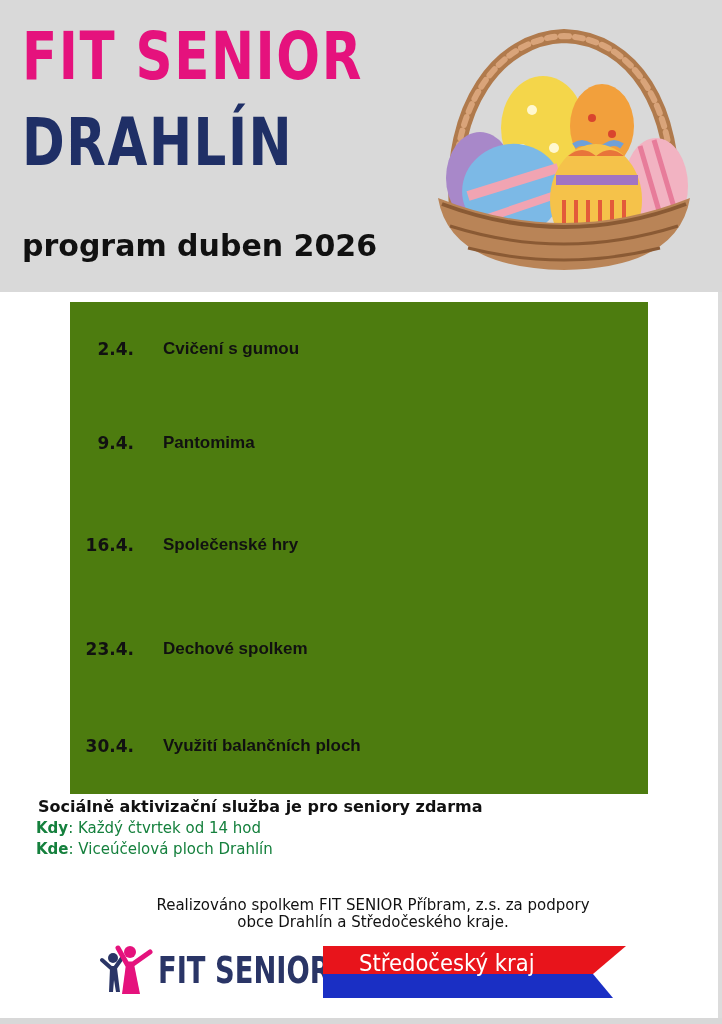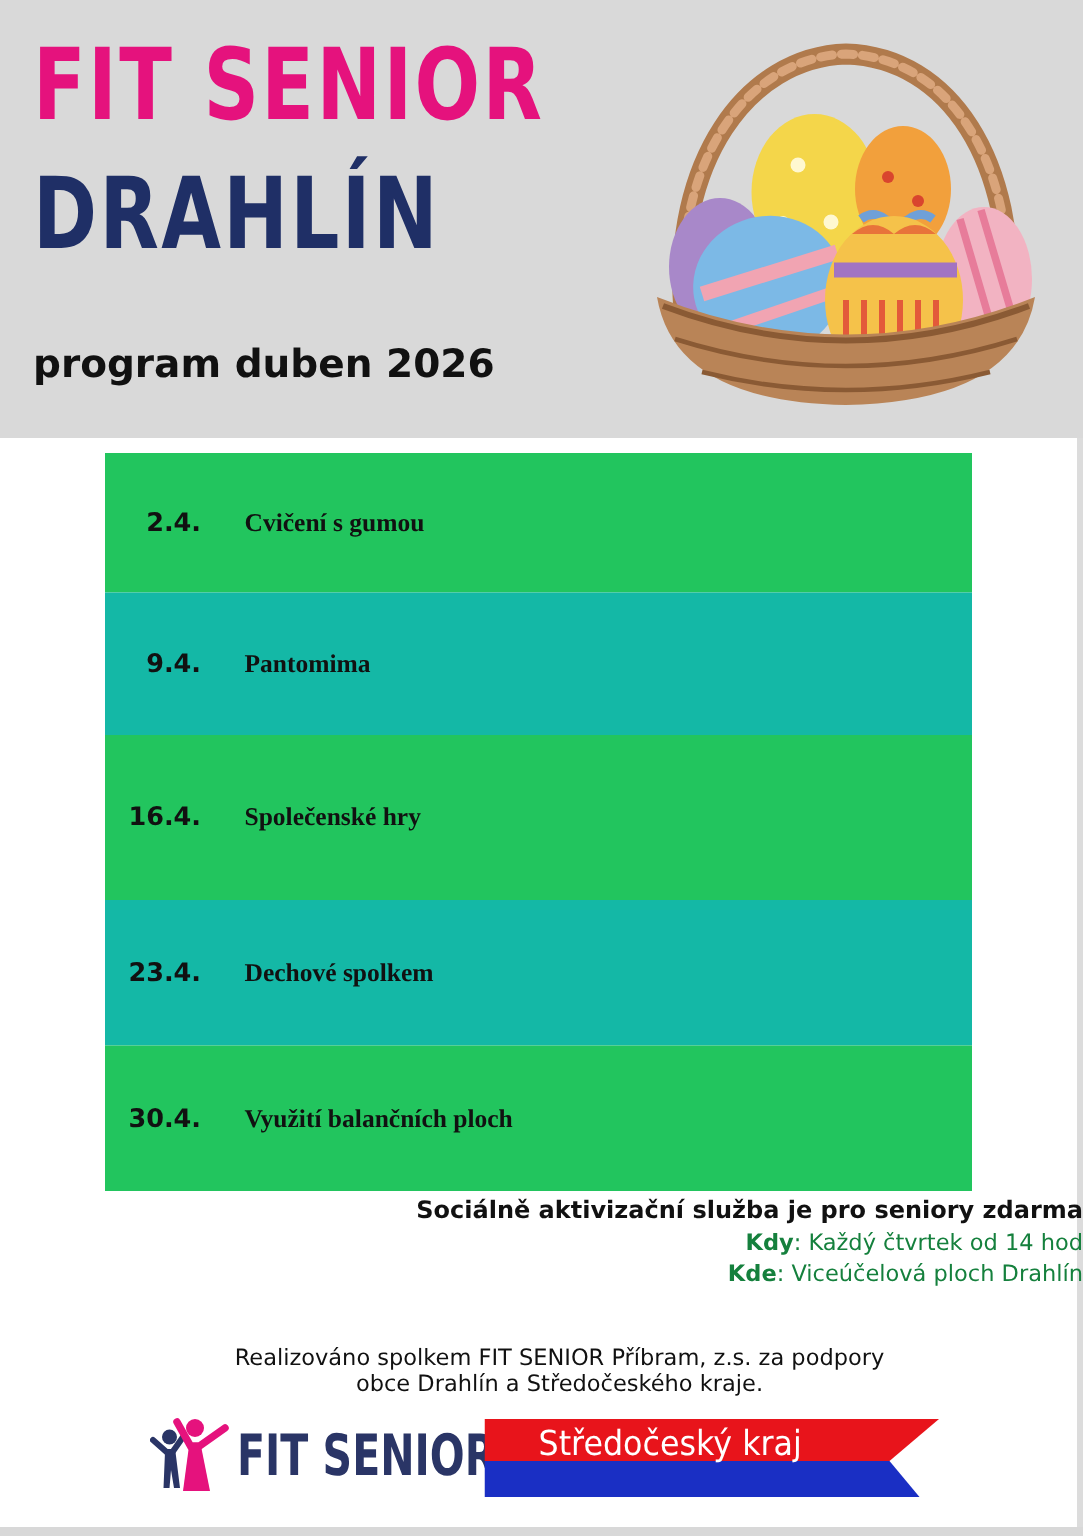--- a/index.html
+++ b/index.html
@@ -18,45 +18,45 @@
     }
     .title2 {
       position: absolute; left: 22px; top: 110px;
       font-family: "DejaVu Sans", sans-serif; font-weight: bold;
       font-size: 66px; letter-spacing: 2px; color: #1f2f66;
       transform: scaleX(0.78); transform-origin: left top; line-height: 1;
     }
     .subtitle {
       position: absolute; left: 22px; top: 229px;
       font-family: "DejaVu Sans", sans-serif; font-weight: bold;
-      font-size: 26px; color: #111; line-height: 1.1;
+      font-size: 30px; color: #111; line-height: 1.1;
     }
     .basket { position: absolute; left: 428px; top: 18px; width: 272px; height: 262px; }
 
     .page-edge {
       position: absolute; right: 0; top: 292px; width: 4px; height: 732px; background: #dcdcdc;
     }
     .bottom-edge {
       position: absolute; left: 0; bottom: 0; width: 722px; height: 6px; background: #d8d8d8;
     }
 
     .schedule { position: absolute; left: 70px; top: 302px; width: 578px; }
     .row {
       display: flex; align-items: center; width: 578px;
     }
-    .row.dark { background: #22c55e; }
-    .row.light { background: #14b8a6; }
+    .row.dark { background: #4d7c0f; }
+    .row.light { background: #4d7c0f; }
     .row .activity {
       margin-left: 0; position: absolute; left: 93px;
-      font-family: Liberation Serif, serif; font-weight: bold; font-size: 17px; color: #111;
+      font-family: Liberation Sans, sans-serif; font-weight: bold; font-size: 17px; color: #111;
     }
     .row { position: relative; }
     .row .date-wrap { width: 64px; text-align: right; font-family: "DejaVu Sans", sans-serif; font-weight: bold; font-size: 17px; }
 
-    .info { position: absolute; left: 0; top: 796px; width: 722px; text-align: right; }
+    .info { position: absolute; left: 0; top: 796px; width: 722px; text-align: left; padding-left: 36px; }
     .info .lead {
       font-family: "DejaVu Sans", sans-serif; font-weight: bold; font-size: 16px; color: #111; line-height: 22px;
       margin-left: 2px;
     }
     .info .line {
       font-family: "DejaVu Sans", sans-serif; font-size: 15px; color: #15803d; line-height: 21px;
     }
     .info .line b { font-weight: bold; }
 
     .credits {

